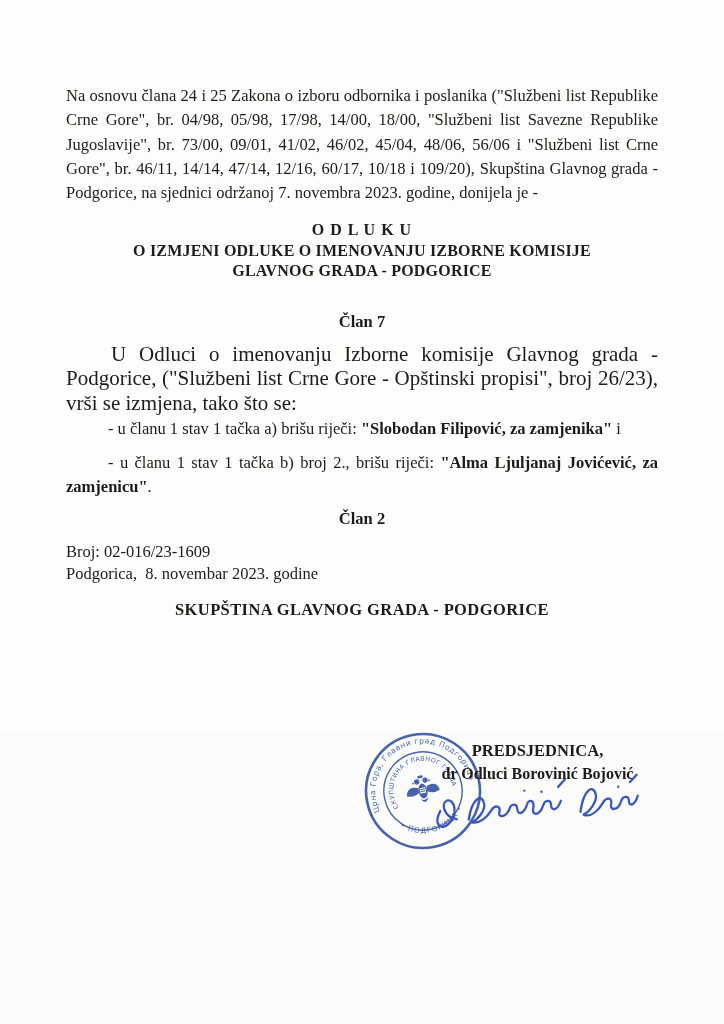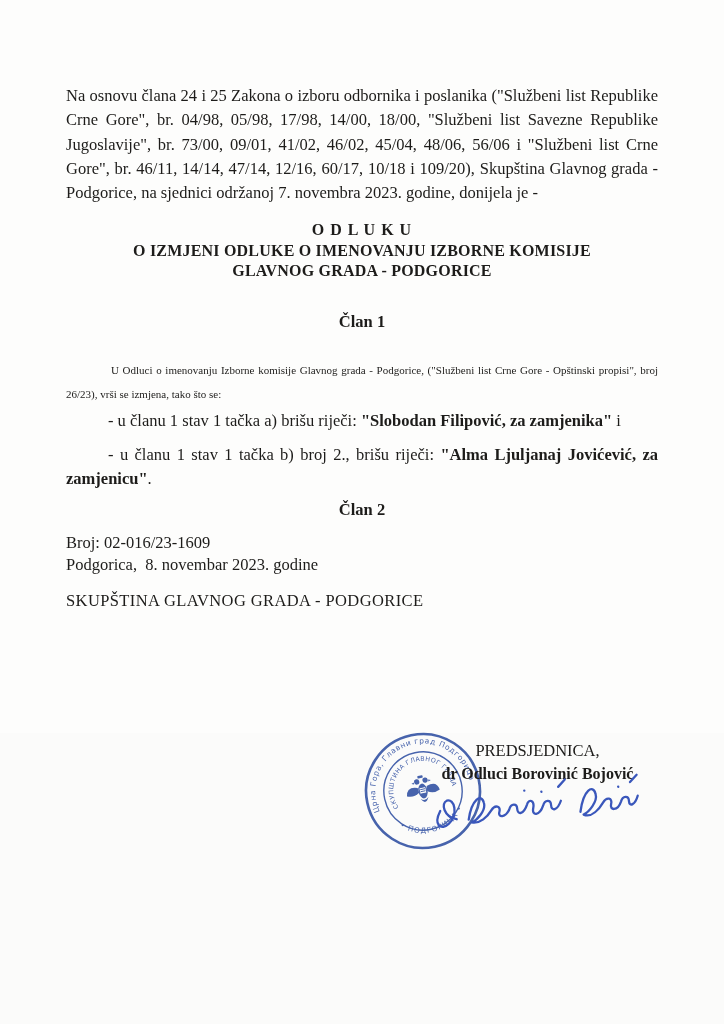--- a/index.html
+++ b/index.html
@@ -19,70 +19,70 @@
     text-align:center;margin-top:15px;font-weight:bold;
     font-size:16px;line-height:20.5px;letter-spacing:0.2px;
   }
   .title-line1{letter-spacing:1px;}
   .article-heading{
     text-align:center;font-weight:bold;font-size:16.5px;
     margin:29px 0 0 0;line-height:22px;
   }
   .article-heading.second{margin-top:8px;}
   .body-para{
-    font-size:11px;line-height:24.3px;text-align:justify;
-    margin:25px 0 0 0;text-indent:45px;
+    font-size:21px;line-height:24.3px;text-align:justify;
+    margin:9px 0 0 0;text-indent:45px;
   }
   .bullet{
     font-size:16.5px;line-height:24.3px;text-align:justify;
     margin:2px 0 0 0;text-indent:42px;
   }
   .bullet.second{margin-top:10px;}
   .bold-seg{font-weight:bold;}
   .closing{
     font-size:16.5px;line-height:24.3px;text-align:justify;
     margin:9px 0 0 0;text-indent:45px;
   }
   .ref-block{margin-top:11px;font-size:16.5px;line-height:22px;}
   .ref-line{margin:0;white-space:pre-wrap;}
   .assembly{
-    margin:14px 0 0 0;text-align:left;font-weight:normal;
+    margin:14px 0 0 0;text-align:center;font-weight:bold;
     font-size:16.5px;letter-spacing:0.4px;line-height:22px;
   }
   
   .stamp{
     position:absolute;left:362px;top:730px;width:122px;height:122px;
     z-index:1;opacity:0.88;transform:rotate(-12deg);
   }
   .signer-block{
     position:absolute;left:430px;top:741px;width:215px;
     text-align:center;z-index:2;
   }
-  .signer-title{font-weight:normal;font-size:16.5px;margin:0;line-height:20px;}
+  .signer-title{font-weight:bold;font-size:16.5px;margin:0;line-height:20px;}
   .signer-name{font-weight:bold;font-size:16px;margin:3px 0 0 0;line-height:20px;}
   .signature-svg{
     position:absolute;left:430px;top:774px;width:214px;height:60px;
     z-index:3;transform:rotate(-3deg);
   }
 </style>
 </head>
 <body>
 
 <div class="page">
   <div class="content">
 
     <p class="intro">Na osnovu člana 24 i 25 Zakona o izboru odbornika i poslanika ("Službeni list Republike Crne Gore", br. 04/98, 05/98, 17/98, 14/00, 18/00, "Službeni list Savezne Republike Jugoslavije", br. 73/00, 09/01, 41/02, 46/02, 45/04, 48/06, 56/06 i "Službeni list Crne Gore", br. 46/11, 14/14, 47/14, 12/16, 60/17, 10/18 i 109/20), Skupština Glavnog grada - Podgorice, na sjednici održanoj 7. novembra 2023. godine, donijela je -</p>
 
     <div class="title-block">
       <div class="title-line1">O D L U K U</div>
       <div>O IZMJENI ODLUKE O IMENOVANJU IZBORNE KOMISIJE</div>
       <div>GLAVNOG GRADA - PODGORICE</div>
     </div>
 
-    <p class="article-heading">Član 1</p>
+    <p class="article-heading">Član 7</p>
 
     <p class="body-para">U Odluci o imenovanju Izborne komisije Glavnog grada - Podgorice, ("Službeni list Crne Gore - Opštinski propisi", broj 26/23), vrši se izmjena, tako što se:</p>
 
     <p class="bullet"><span>- u članu 1 stav 1 tačka a) brišu riječi: </span><span class="bold-seg">"Slobodan Filipović, za zamjenika"</span><span> i</span></p>
 
     <p class="bullet second"><span>- u članu 1 stav 1 tačka b) broj 2., brišu riječi: </span><span class="bold-seg">"Alma Ljuljanaj Jovićević, za zamjenicu"</span><span>.</span></p>
 
     <p class="article-heading second">Član 2</p>
 
 

